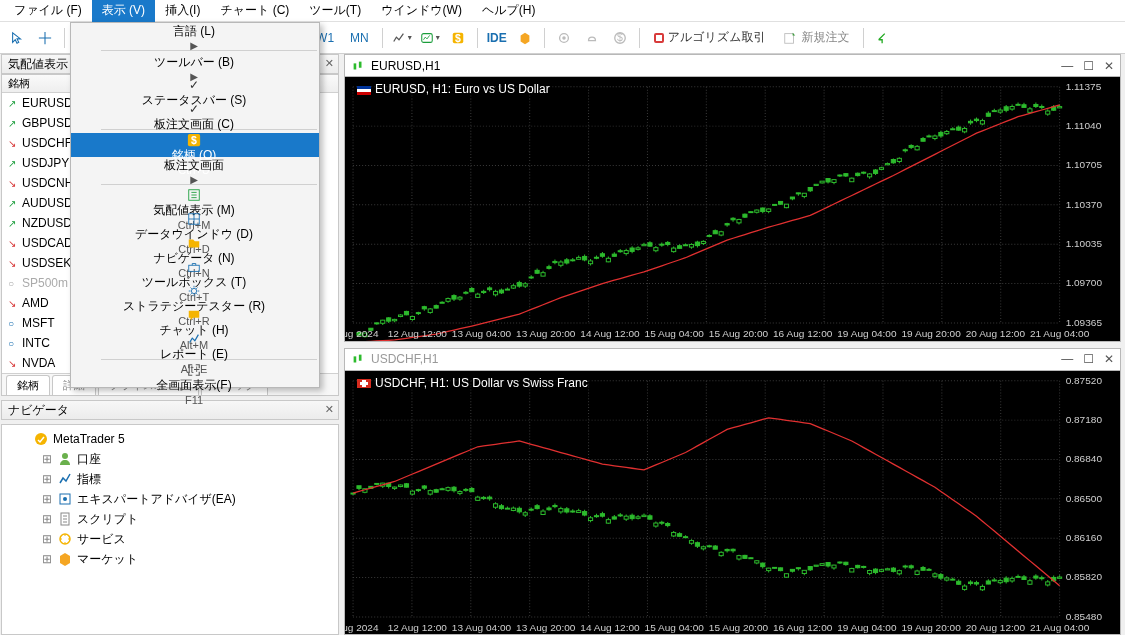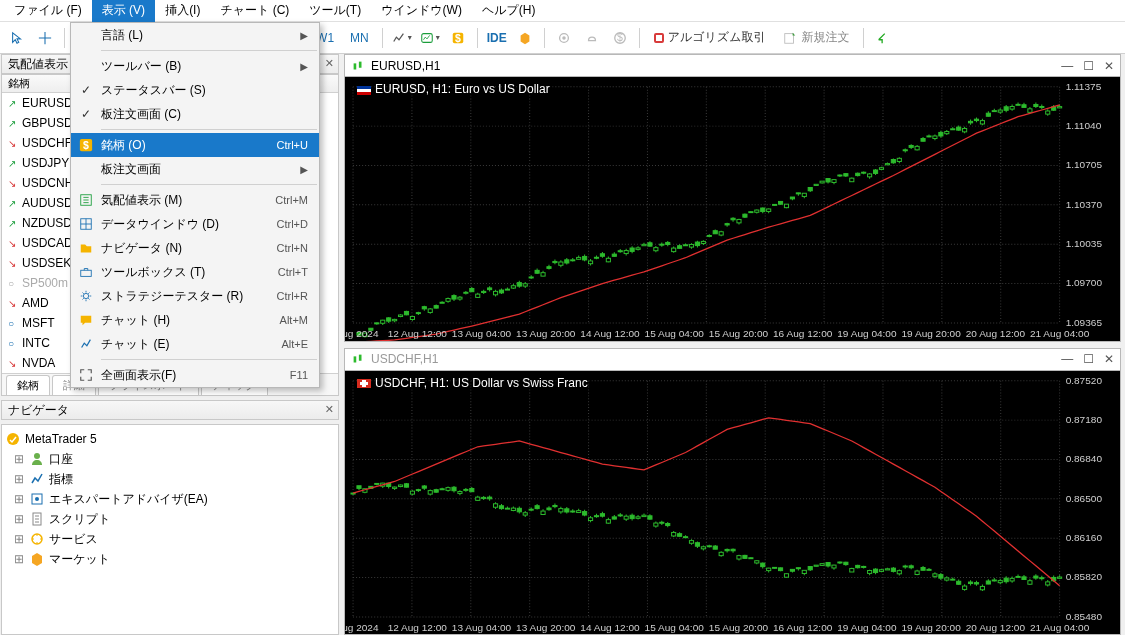--- a/index.html
+++ b/index.html
@@ -28,27 +28,27 @@
 .mw-list .row { height: 20px; display: flex; align-items: center; padding: 0 6px; gap: 6px; }
 .mw-list .row .arr { width: 8px; font-size: 10px; }
 .mw-list .row.up .arr { color: #1a9d3a; }
 .mw-list .row.dn .arr { color: #d83b3b; }
 .mw-list .row.gray { color: #aaa; }
 .mw-tabs { height: 22px; border-top: 1px solid #d0d0d0; display:flex; align-items:center; padding:0 4px; gap:2px; background:#f7f7f7;}
 .mw-tabs .tab { padding: 2px 10px; font-size:11px; border:1px solid #c8c8c8; border-bottom:none; background:#fff; border-radius:3px 3px 0 0; color:#888;}
 .mw-tabs .tab.active { color:#000; font-weight:500; }
 
 .nav-panel { flex: 1; border: 1px solid #c8c8c8; background: #fff; margin-top: 4px; display:flex; flex-direction:column; }
-.nav-tree { flex:1; padding: 4px 3px; }
+.nav-tree { flex:1; padding: 4px 3px; margin-left: 28px; }
 .nav-tree .node { display:flex; align-items:center; gap:4px; height:20px; }
 .nav-tree .node .exp { width:12px; color:#888; text-align:center; cursor:pointer;}
 .nav-tree .ico { width:16px; height:16px; display:inline-flex; align-items:center; justify-content:center; }
 
 .dropdown { position: absolute; left: 70px; top: 22px; width: 250px; background: #f4f4f4; border: 1px solid #b8b8b8; box-shadow: 3px 3px 6px rgba(0,0,0,.25); z-index: 100; }
-.dropdown .mrow { height: 24px; display:flex; align-items:center; padding-right:11px; cursor:pointer; }
+.dropdown .mrow { height: 24px; display:flex; align-items:center; padding-right:2px; cursor:pointer;flex-direction:column; }
 .dropdown .mrow .iconcol { width: 30px; display:flex; align-items:center; justify-content:center; }
 .dropdown .mrow .lbl { flex:1; }
 .dropdown .mrow .sc { color:#555; font-size:11px; }
 .dropdown .mrow .arrow { color:#555; font-size:10px; }
 .dropdown .mrow.sel { background:#1979ca; color:#fff; }
 .dropdown .mrow.sel .sc { color:#fff; }
 .dropdown .msep { height:1px; background:#d0d0d0; margin:3px 2px 3px 30px; }
 .dropdown .chk { color:#333; font-size:12px; }
 
 .charts { position:absolute; left:344px; right:4px; top:54px; bottom:0; display:flex; flex-direction:column; gap:6px;justify-content:space-between; }
@@ -416,21 +416,21 @@
       </span>
       <span class="lbl">チャット (H)</span>
       <span class="sc">Alt+M</span>
     </div>
   <div class="mrow">
       <span class="iconcol">
         <svg class="ico-sm" viewBox="0 0 16 16">
           <path d="M3 12l3-5 3 3 4-7" fill="none" stroke="#1a6fb0" stroke-width="1.4"></path>
         </svg>
       </span>
-      <span class="lbl">チャット (E)</span>
+      <span class="lbl">レポート (E)</span>
       <span class="sc">Alt+E</span>
     </div>
   <div class="msep"></div>
   <div class="mrow">
       <span class="iconcol">
         <svg class="ico-sm" viewBox="0 0 16 16">
           <path d="M2 6V2h4M14 6V2h-4M2 10v4h4M14 10v4h-4" fill="none" stroke="#555" stroke-width="1.3"></path>
         </svg>
       </span>
       <span class="lbl">全画面表示(F)</span>

